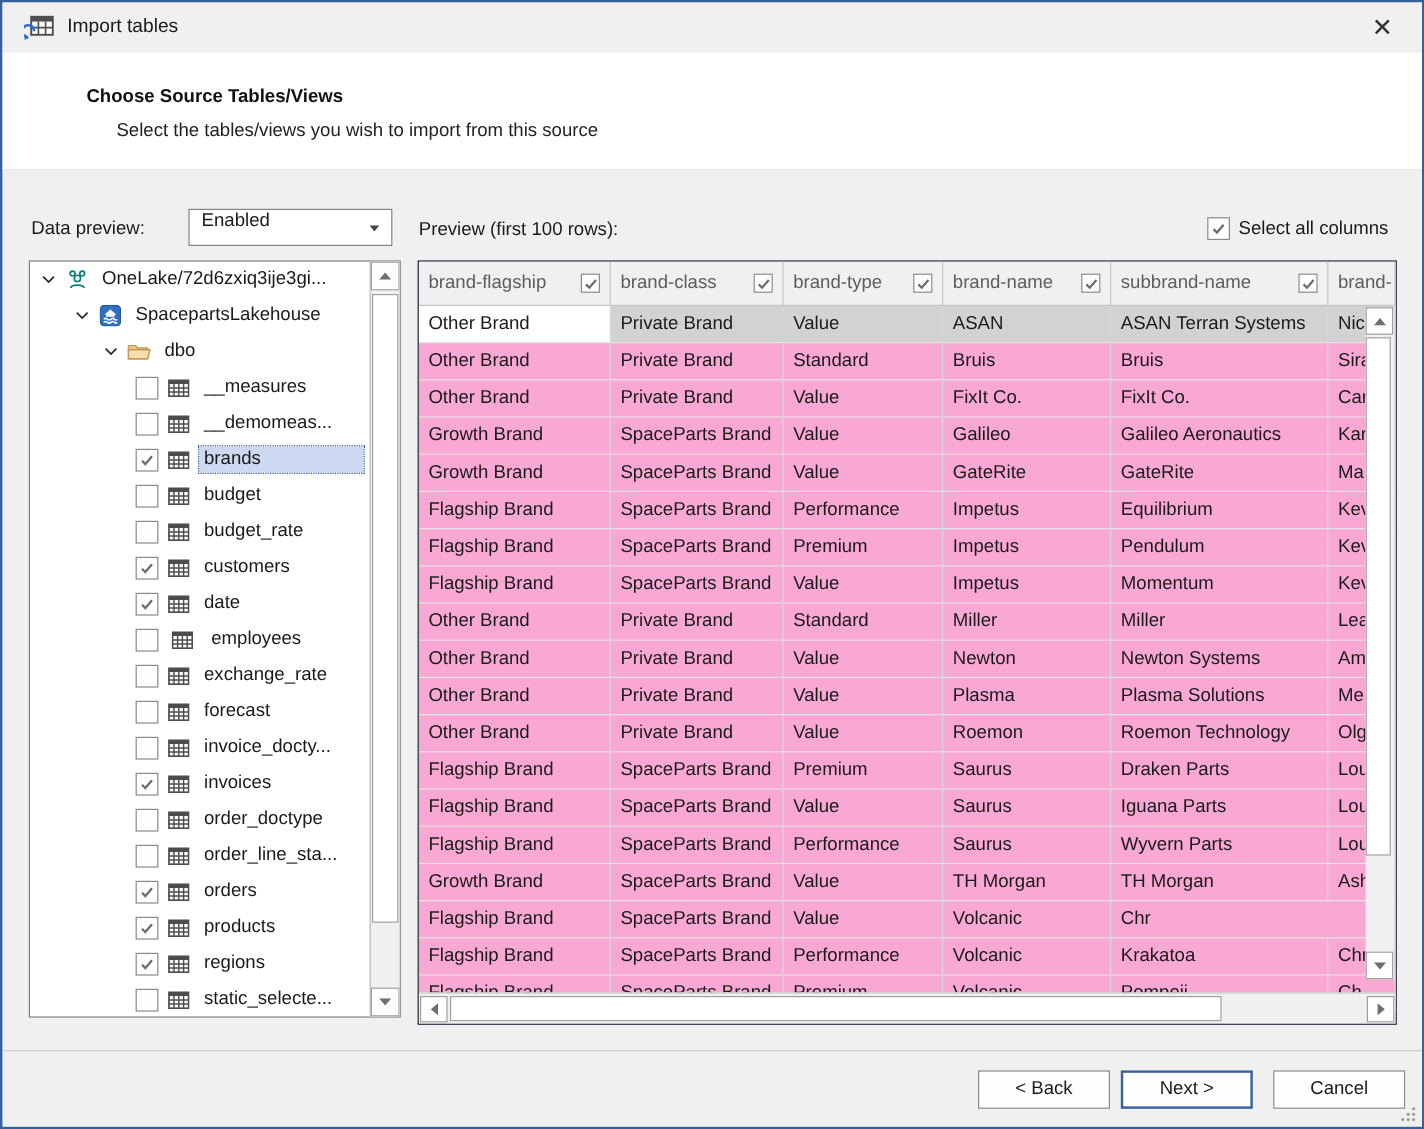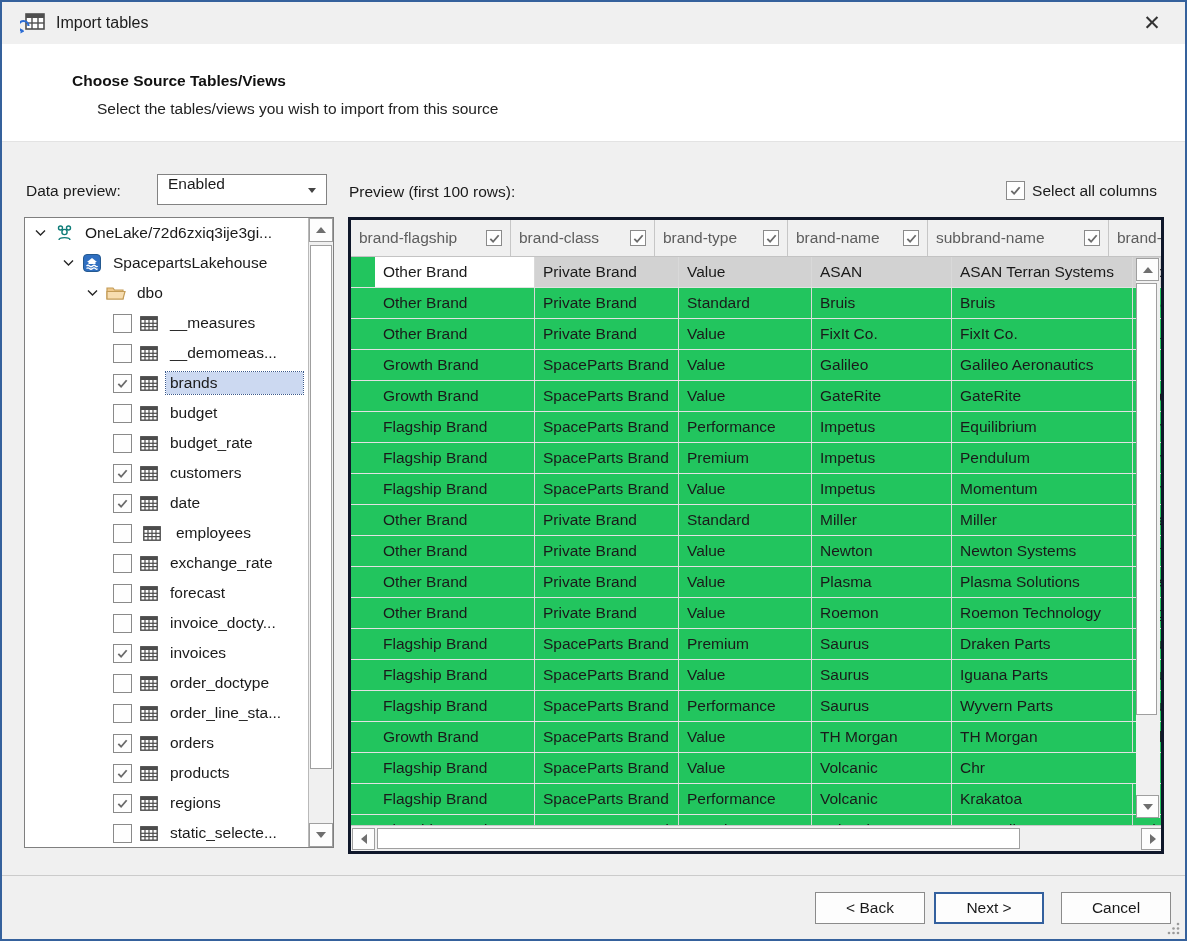--- a/index.html
+++ b/index.html
@@ -42,26 +42,26 @@
   .sbar{position:absolute;background:#f0f0f0;}
   .sbar .sb-btn{position:absolute;background:#fdfdfd;border:1px solid #9f9f9f;display:flex;align-items:center;justify-content:center;}
   .sbar .sb-thumb{position:absolute;background:#ffffff;border:1px solid #9f9f9f;}
   .tri{width:0;height:0;}
   .tri.up{border-left:5px solid transparent;border-right:5px solid transparent;border-bottom:6px solid #6e6e6e;}
   .tri.down{border-left:5px solid transparent;border-right:5px solid transparent;border-top:6px solid #6e6e6e;}
   .tri.left{border-top:5px solid transparent;border-bottom:5px solid transparent;border-right:6px solid #6e6e6e;}
   .tri.right{border-top:5px solid transparent;border-bottom:5px solid transparent;border-left:6px solid #6e6e6e;}
   .tree-vsb{left:283px;top:0;width:25px;height:629px;border-left:1px solid #b9b9b9;}
   
-  .grid{position:absolute;left:346px;top:215px;width:816px;height:637px;background:#fff;border:3px solid #0f172a;overflow:hidden;}
+  .grid{position:absolute;left:346px;top:215px;width:816px;height:637px;background:#fff;border:1px solid #0f172a;overflow:hidden;}
   .grid-inner{position:absolute;left:0;top:0;width:814px;}
   .g-hrow{display:flex;height:37px;background:#f0f0f0;border-bottom:1px solid #c3c3c3;}
   .g-hcell{display:flex;align-items:center;border-right:1px solid #c6c6c6;padding:0 8px;font-size:15.5px;color:#5d5d5d;overflow:hidden;white-space:nowrap;}
   .g-hcell .hlabel{flex:1;}
-  .g-row{display:flex;height:31px;border-bottom:1px solid #e2e2e2;background:#22c55e;padding-left:24px;}
+  .g-row{display:flex;height:31px;border-bottom:1px solid #e2e2e2;background:#f9a8d4;}
   .g-cell{display:flex;align-items:center;border-right:1px solid #d9d9d9;padding:0 8px;font-size:15.5px;overflow:hidden;white-space:nowrap;}
   .g-row.selected .g-cell{background:#d2d2d2;}
   .g-row.selected .g-cell.current{background:#ffffff;}
   
   .footer-sep{position:absolute;left:0;right:0;top:873px;height:1px;background:#cbcbcb;}
   .btn{position:absolute;top:890px;height:32px;width:110px;background:#fdfdfd;border:1px solid #8b8b8b;display:flex;align-items:center;justify-content:center;font-size:15.5px;cursor:pointer;}
   .btn.default{border:2px solid #33609e;}
   .grip{position:absolute;right:4px;bottom:4px;width:14px;height:14px;}
 </style>
 </head>

